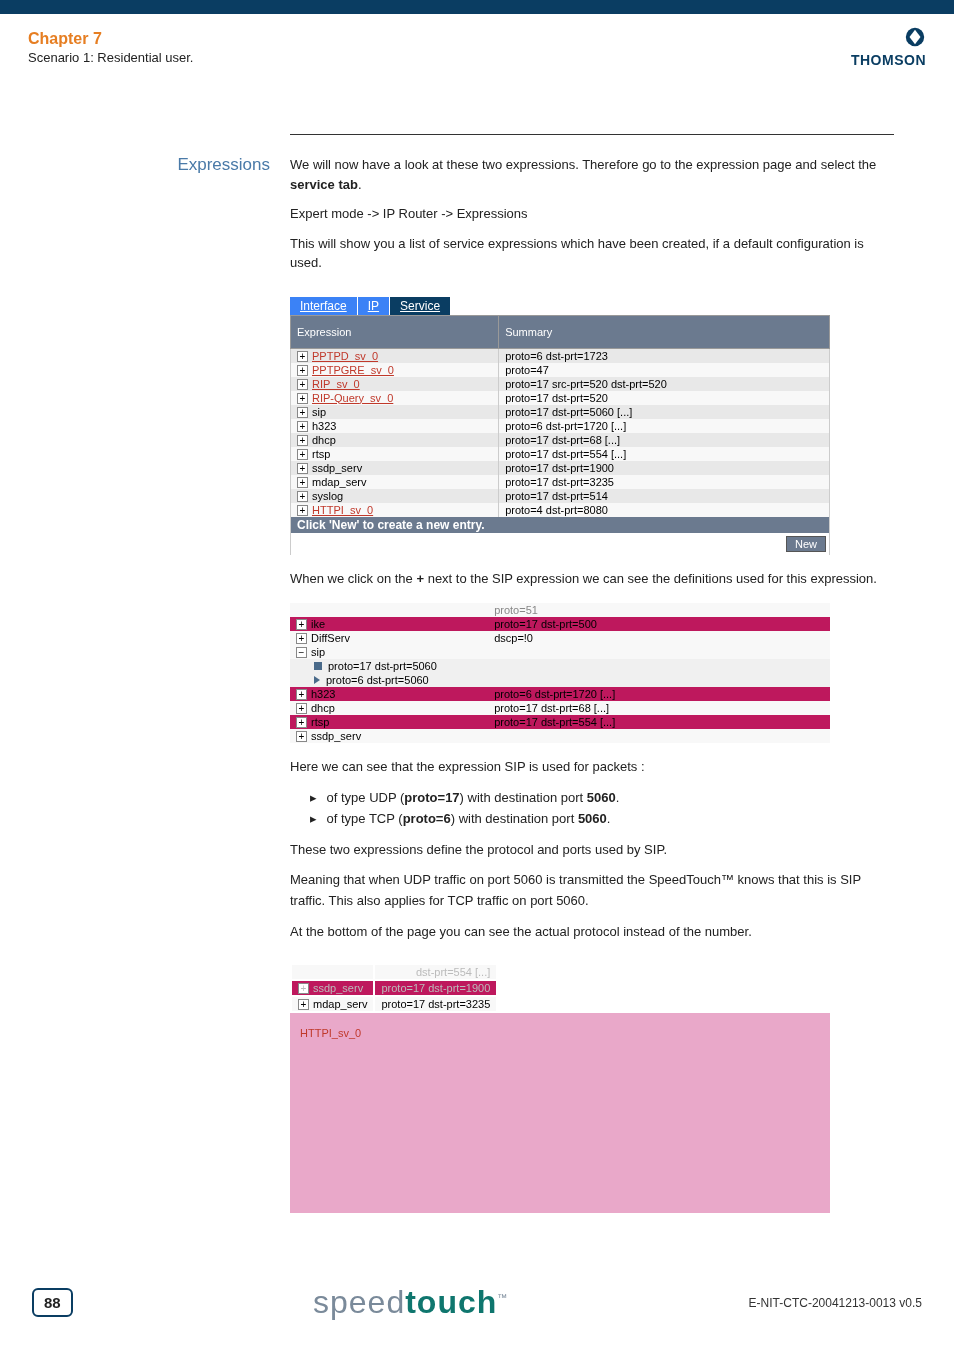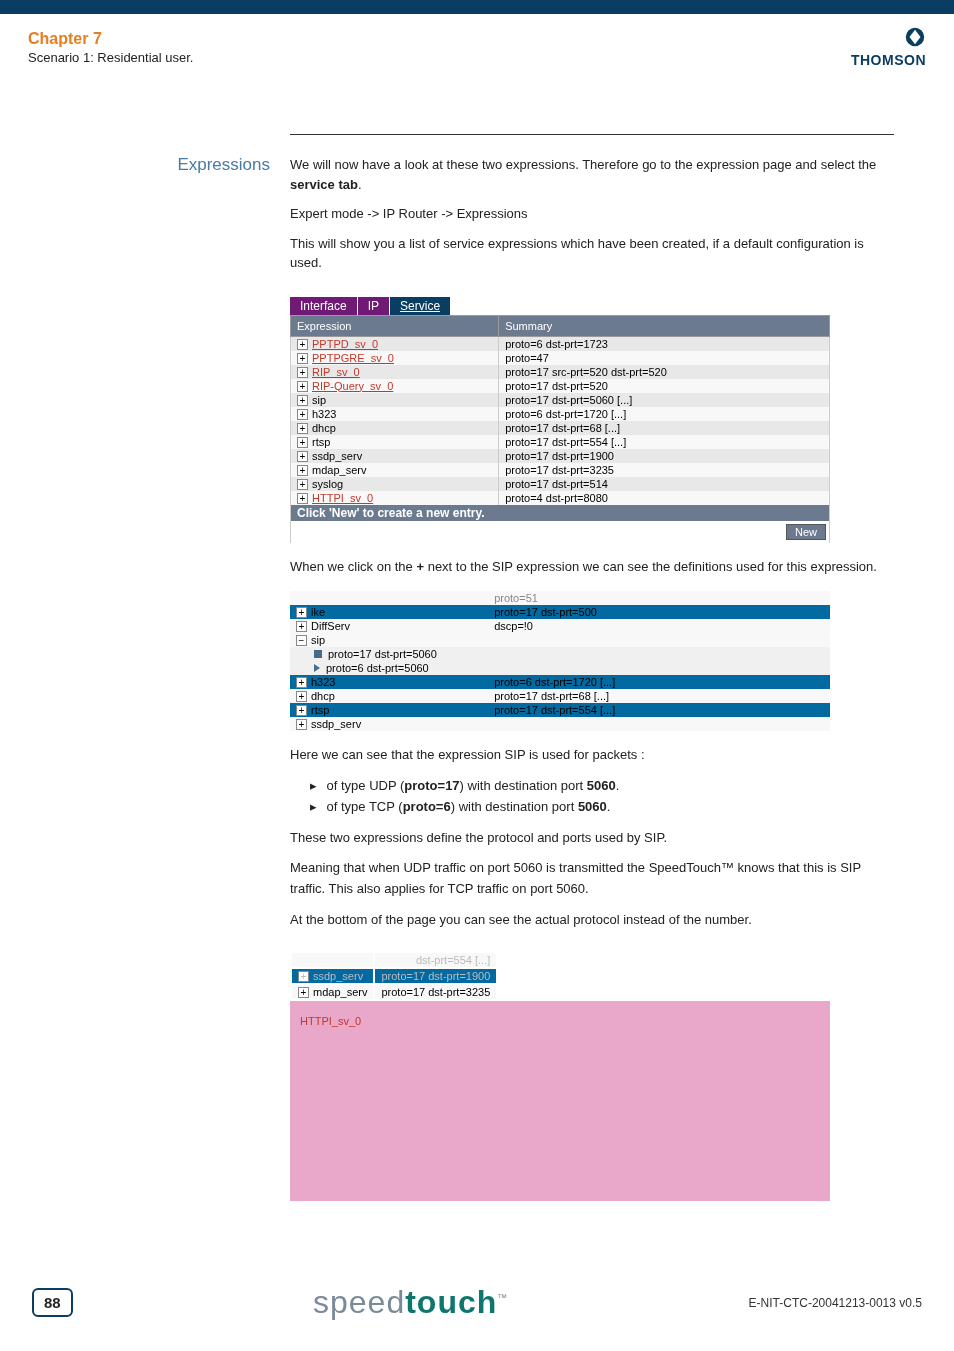--- a/index.html
+++ b/index.html
@@ -79,39 +79,40 @@
     .screenshot {
       margin: 14px 0 14px 230px;
       border: 0;
     }
     .tabs {
       display: flex;
     }
     .tab {
       padding: 2px 10px;
       font-size: 12px;
-      background: #701a75;
+      background: #3b82f6;
       color: #fff;
       border-right: 1px solid #fff;
+      text-decoration: underline;
       cursor: pointer;
     }
     .tab.active {
       background: #0a3d62;
       text-decoration: underline;
     }
     .expr-table {
       width: 540px;
       border-collapse: collapse;
       font-size: 11px;
     }
     .expr-table th {
       background: #6b7a8f;
       color: #fff;
       text-align: left;
-      padding: 4px 6px;
+      padding: 10px 6px;
       font-weight: normal;
       border: 1px solid #999;
     }
     .expr-table td {
       padding: 1px 6px;
       border-left: 1px solid #ccc;
       border-right: 1px solid #ccc;
     }
     .expr-table tbody tr:nth-child(odd) { background: #e8e8e8; }
     .expr-table tbody tr:nth-child(even) { background: #f8f8f8; }
@@ -152,21 +153,21 @@
       font-size: 11px;
     }
     .expanded-screenshot table {
       width: 100%;
       border-collapse: collapse;
     }
     .expanded-screenshot td {
       padding: 1px 6px;
     }
     .exp-row-light { background: #f8f8f8; }
-    .exp-row-dark { background: #0369a1; }
+    .exp-row-dark { background: #be185d; }
     .sub-row td { padding-left: 24px; background: #f0f0f0; }
     .sub-row .square {
       display: inline-block;
       width: 8px; height: 8px;
       background: #4a6a8a;
       margin-right: 6px;
     }
     .sub-row .tri {
       display: inline-block;
       width: 0; height: 0;

